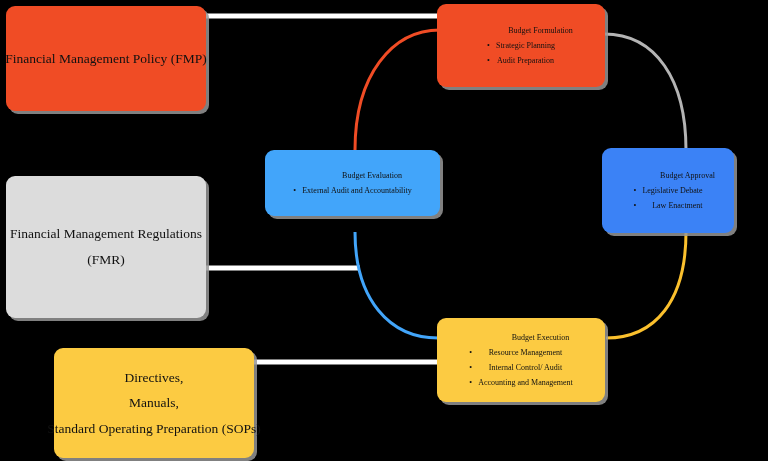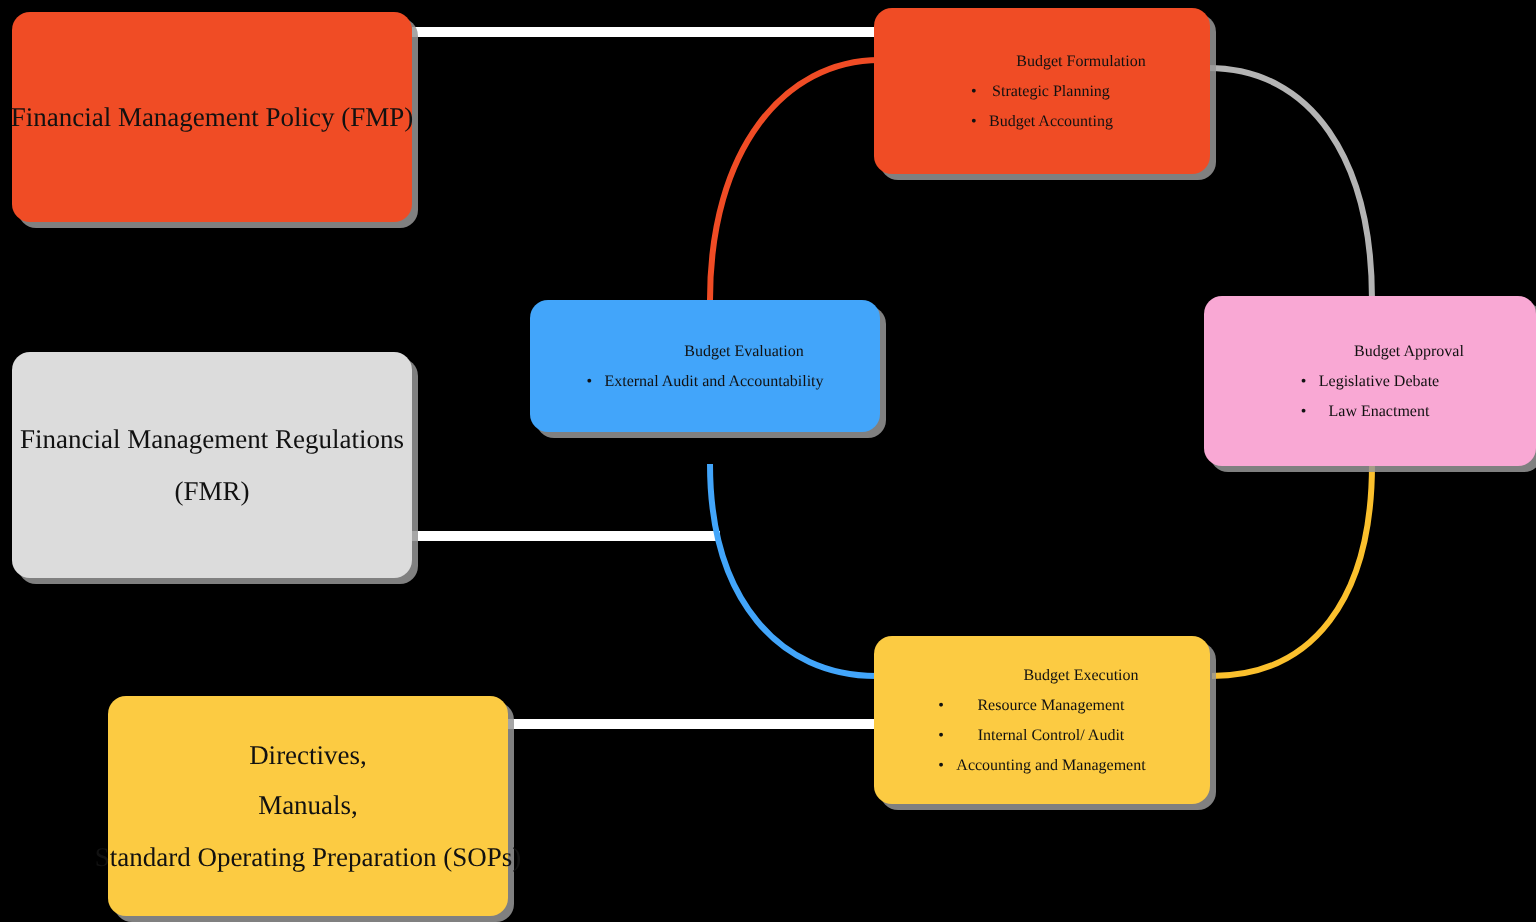--- a/index.html
+++ b/index.html
@@ -40,21 +40,21 @@
     line-height: 1.9;
     padding: 6px 4px;
   }
   .policy .line { display: block; white-space: nowrap; }
 
   #node-fmp {
     left: 6px; top: 6px; width: 200px; height: 105px;
     background: #F04C25;
   }
   #node-fmr {
-    left: 6px; top: 176px; width: 200px; height: 113px;
+    left: 6px; top: 176px; width: 200px; height: 142px;
     background: #DCDCDC;
   }
   #node-sop {
     left: 6px; top: 348px; width: 200px; height: 110px;
     background: #FCCB42;
     margin-left: 48px;
   }
 
   
   .cycle {
@@ -85,22 +85,23 @@
     position: absolute;
     left: 0;
     top: 0;
   }
 
   #node-formulation {
     left: 437px; top: 4px; width: 168px; height: 83px;
     background: #F04C25;
   }
   #node-approval {
-    left: 602px; top: 148px; width: 166px; height: 85px;
-    background: #f9a8d4;
+    left: 602px; top: 148px; width: 132px; height: 85px;
+    background: #3b82f6;
+    text-align: right;
   }
   #node-execution {
     left: 437px; top: 290px; width: 168px; height: 84px;
     background: #FCCB42;
     margin-top: 28px;
   }
   #node-evaluation {
     left: 265px; top: 150px; width: 175px; height: 66px;
     background: #42A5FA;
   }
@@ -134,21 +135,21 @@
   <div class="node policy" id="node-sop">
     <span class="line">Directives,</span>
     <span class="line">Manuals,</span>
     <span class="line">Standard Operating Preparation (SOPs)</span>
   </div>
 
   <div class="node cycle" id="node-formulation">
     <span class="title">Budget Formulation</span>
     <ul>
       <li>Strategic Planning</li>
-      <li>Budget Accounting</li>
+      <li>Audit Preparation</li>
     </ul>
   </div>
 
   <div class="node cycle" id="node-approval">
     <span class="title">Budget Approval</span>
     <ul>
       <li>Legislative Debate</li>
       <li>Law Enactment</li>
     </ul>
   </div>

